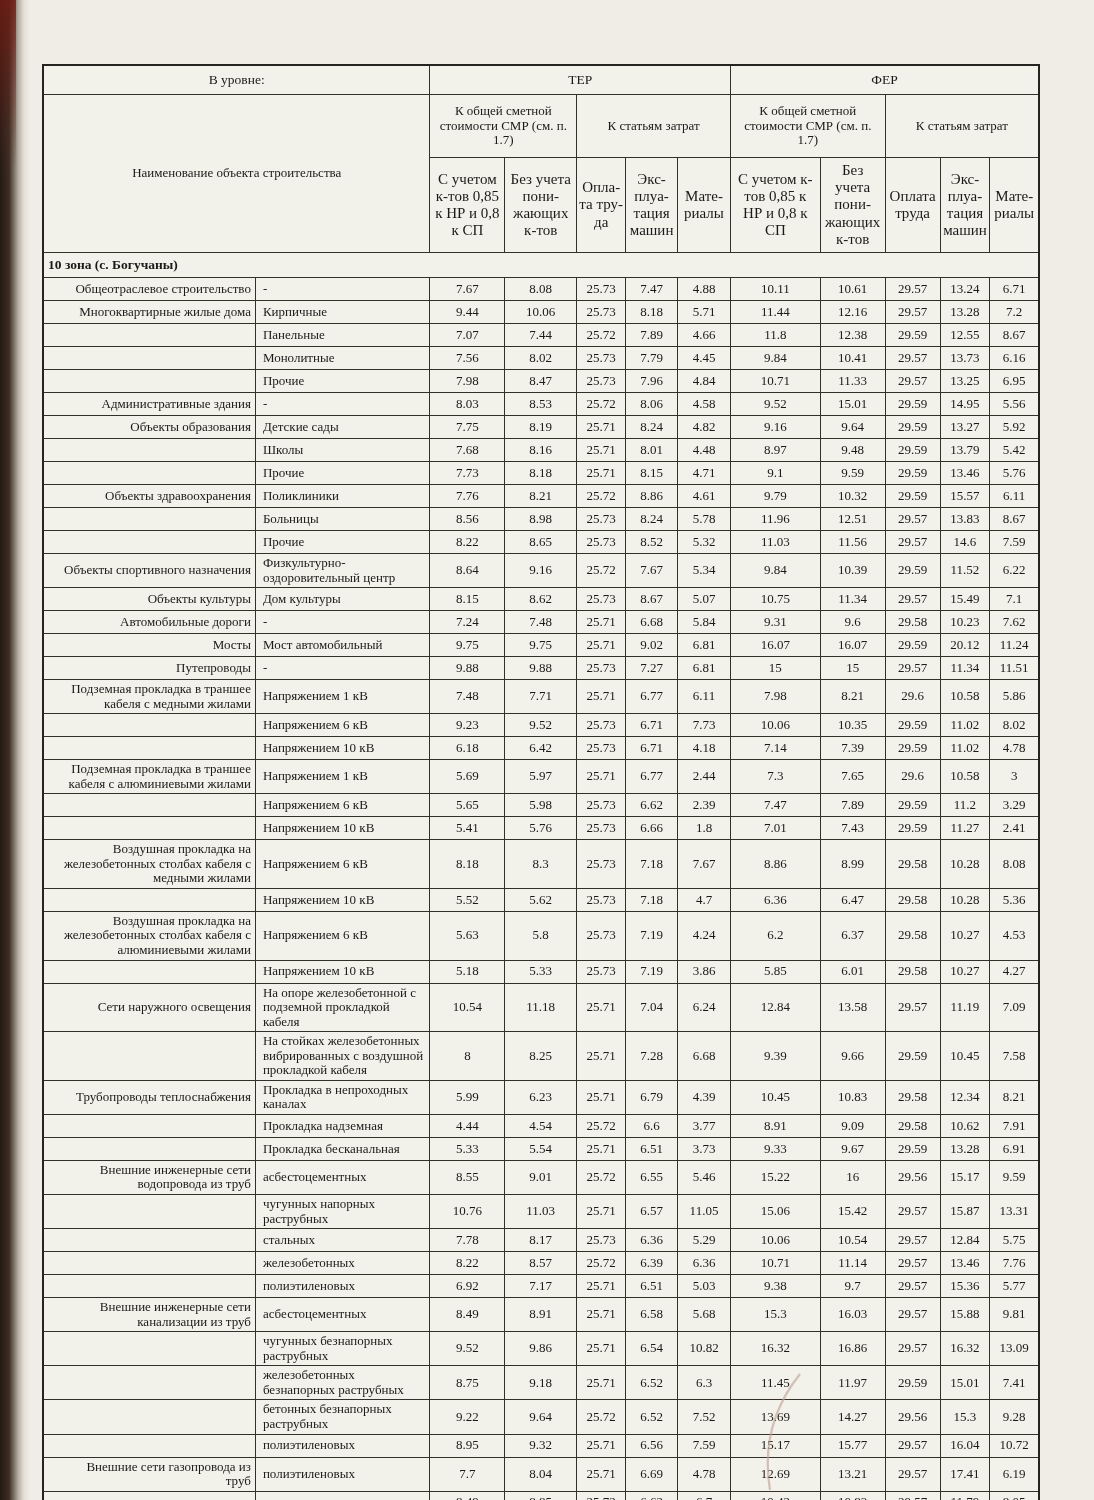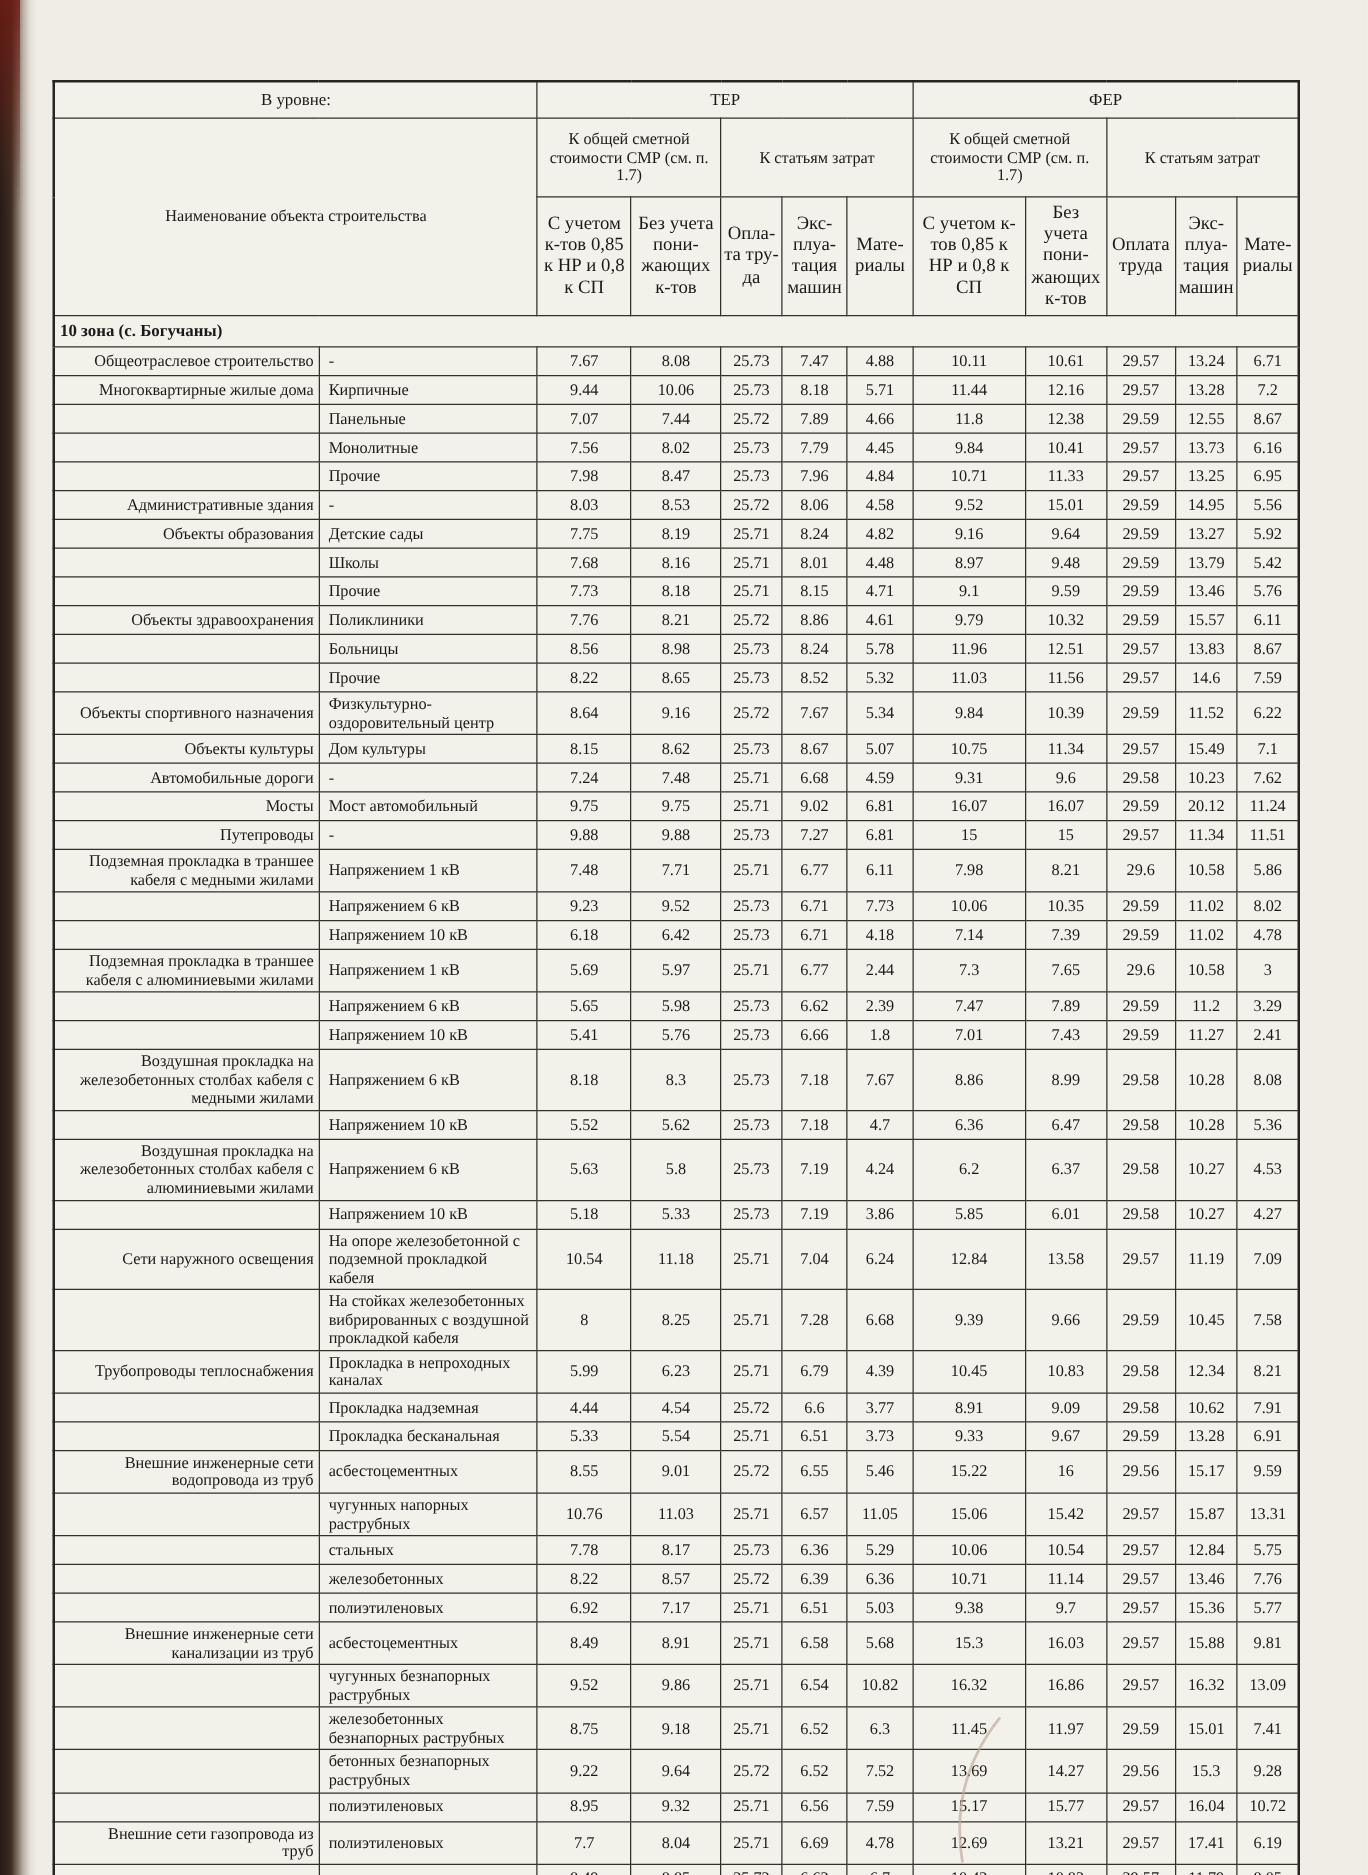--- a/index.html
+++ b/index.html
@@ -296,21 +296,21 @@
     <td class="num">15.49</td>
     <td class="num">7.1</td>
   </tr>
           <tr>
     <td class="c-cat">Автомобильные дороги</td>
     <td class="c-sub">-</td>
     <td class="num">7.24</td>
     <td class="num">7.48</td>
     <td class="num">25.71</td>
     <td class="num">6.68</td>
-    <td class="num">4.59</td>
+    <td class="num">5.84</td>
     <td class="num">9.31</td>
     <td class="num">9.6</td>
     <td class="num">29.58</td>
     <td class="num">10.23</td>
     <td class="num">7.62</td>
   </tr>
           <tr>
     <td class="c-cat">Мосты</td>
     <td class="c-sub">Мост автомобильный</td>
     <td class="num">9.75</td>

